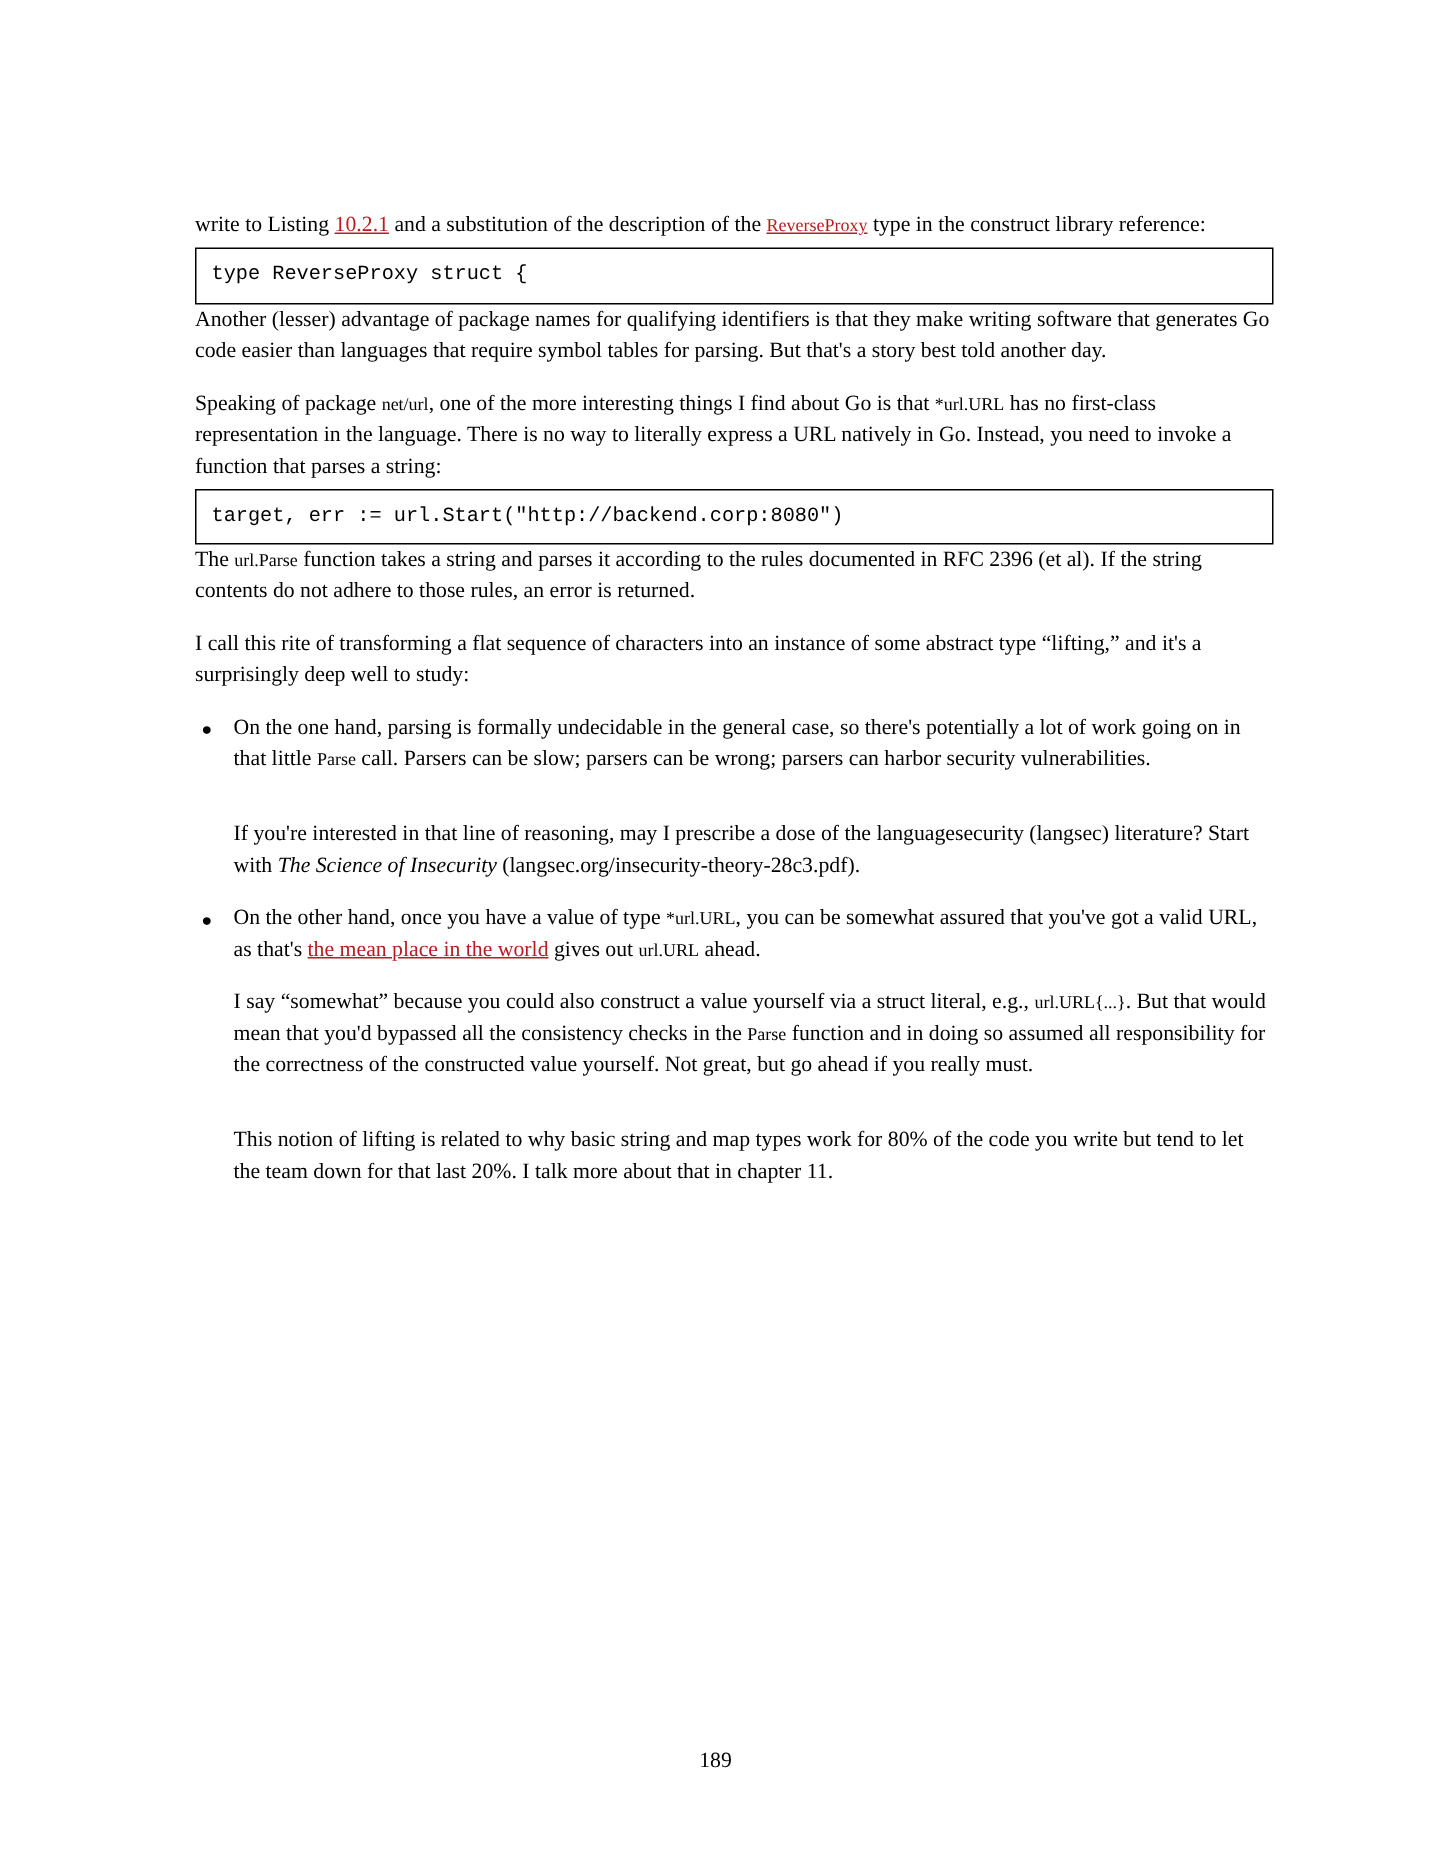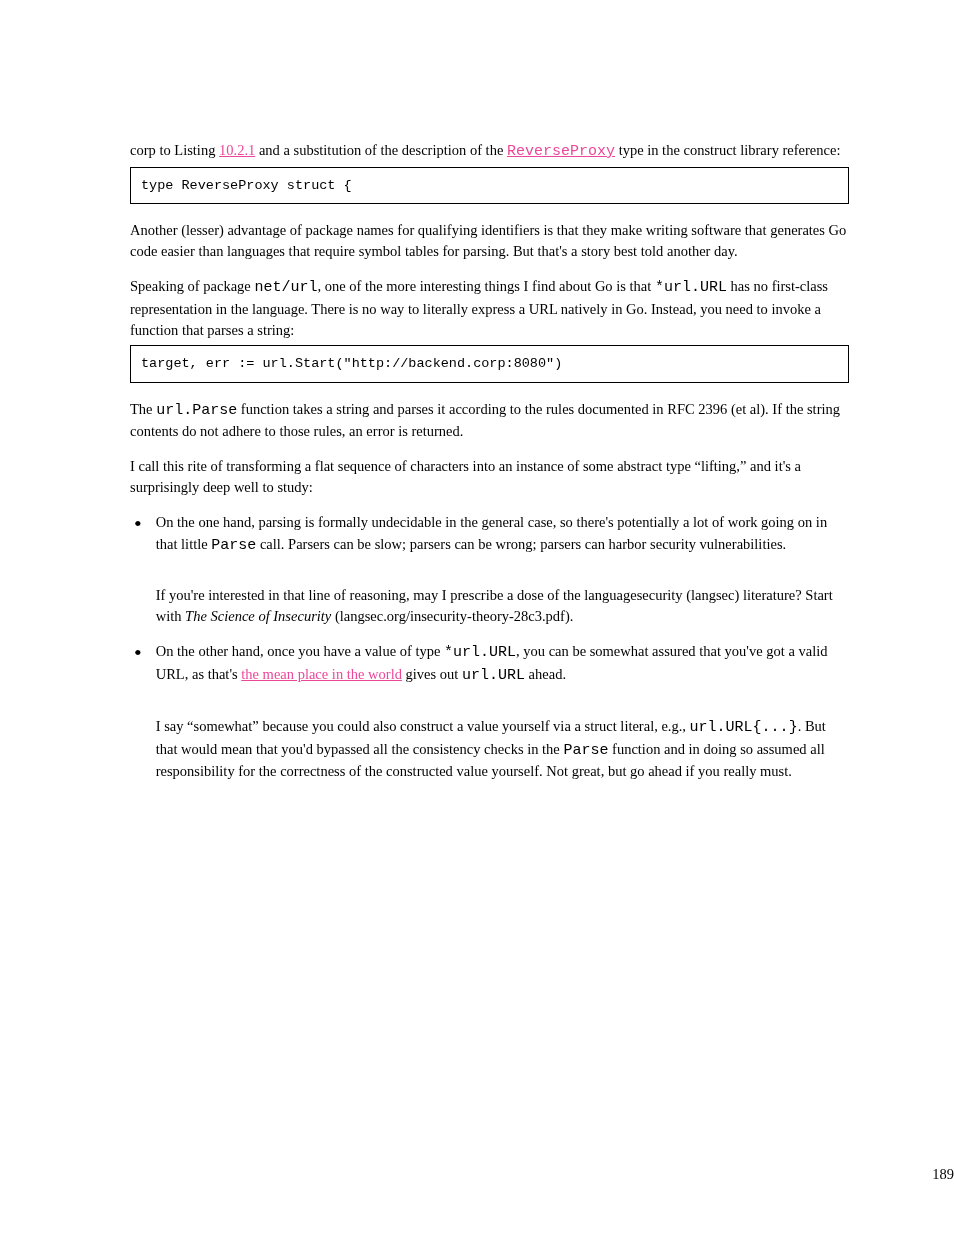--- a/index.html
+++ b/index.html
@@ -15,31 +15,30 @@
       padding: 140px 105px 60px 130px;
     }
     .para {
       margin-bottom: 14px;
       text-align: left;
     }
     .para.last-before-box {
       margin-bottom: 4px;
     }
     a.link {
-      color: #ec4899;
+      color: #b91c1c;
       text-decoration: underline;
     }
     .mono {
-      font-family: Liberation Mono, monospace;
-      font-size: 15px;
+      font-family: Liberation Serif, serif;
+      font-size: 12px;
     }
     .box {
       border: 1px solid #000;
       padding: 8px 10px;
-      margin-bottom: 16px;
       font-family: "Courier New", Courier, monospace;
       font-size: 13.5px;
     }
     ul.bullets {
       list-style: none;
       margin-top: 4px;
     }
     ul.bullets > li {
       display: flex;
       margin-bottom: 14px;
@@ -59,29 +58,29 @@
     }
     ul.bullets .li-body p:last-child {
       margin-bottom: 0;
       margin-top: 29px;
     }
     .page-num {
       position: absolute;
       bottom: 50px;
       left: 0;
       right: 0;
-      text-align: right;
+      text-align: center;
       font-size: 14.5px;
     }
   </style>
 </head>
 <body>
 
 <div class="para last-before-box">
-  <span>corp to Listing </span><a class="link">10.2.1</a><span> and a substitution of the description of the </span><a class="link mono">ReverseProxy</a><span> type in the construct library reference:</span>
+  <span>write to Listing </span><a class="link">10.2.1</a><span> and a substitution of the description of the </span><a class="link mono">ReverseProxy</a><span> type in the construct library reference:</span>
 </div>
 
 <div class="box">type ReverseProxy struct {</div>
 
 <div class="para">Another (lesser) advantage of package names for qualifying identifiers is that they make writing software that generates Go code easier than languages that require symbol tables for parsing. But that's a story best told another day.</div>
 
 <div class="para last-before-box">
   <span>Speaking of package </span><span class="mono">net/url</span><span>, one of the more interesting things I find about Go is that </span><span class="mono">*url.URL</span><span> has no first-class representation in the language. There is no way to literally express a URL natively in Go. Instead, you need to invoke a function that parses a string:</span>
 </div>
 
@@ -107,17 +106,18 @@
   </li>
   <li>
     <span class="dot">•</span>
     <div class="li-body">
       <p>
         <span>On the other hand, once you have a value of type </span><span class="mono">*url.URL</span><span>, you can be somewhat assured that you've got a valid URL, as that's </span><a class="link">the mean place in the world</a><span> gives out </span><span class="mono">url.URL</span><span> ahead.</span>
       </p>
       <p>
         <span>I say “somewhat” because you could also construct a value yourself via a struct literal, e.g., </span><span class="mono">url.URL{...}</span><span>. But that would mean that you'd bypassed all the consistency checks in the </span><span class="mono">Parse</span><span> function and in doing so assumed all responsibility for the correctness of the constructed value yourself. Not great, but go ahead if you really must.</span>
       </p>
+      <p>This notion of lifting is related to why basic string and map types work for 80% of the code you write but tend to let the team down for that last 20%. I talk more about that in chapter 11.</p>
     </div>
   </li>
 </ul>
 
 <div class="page-num">189</div>
 
 </body></html>

